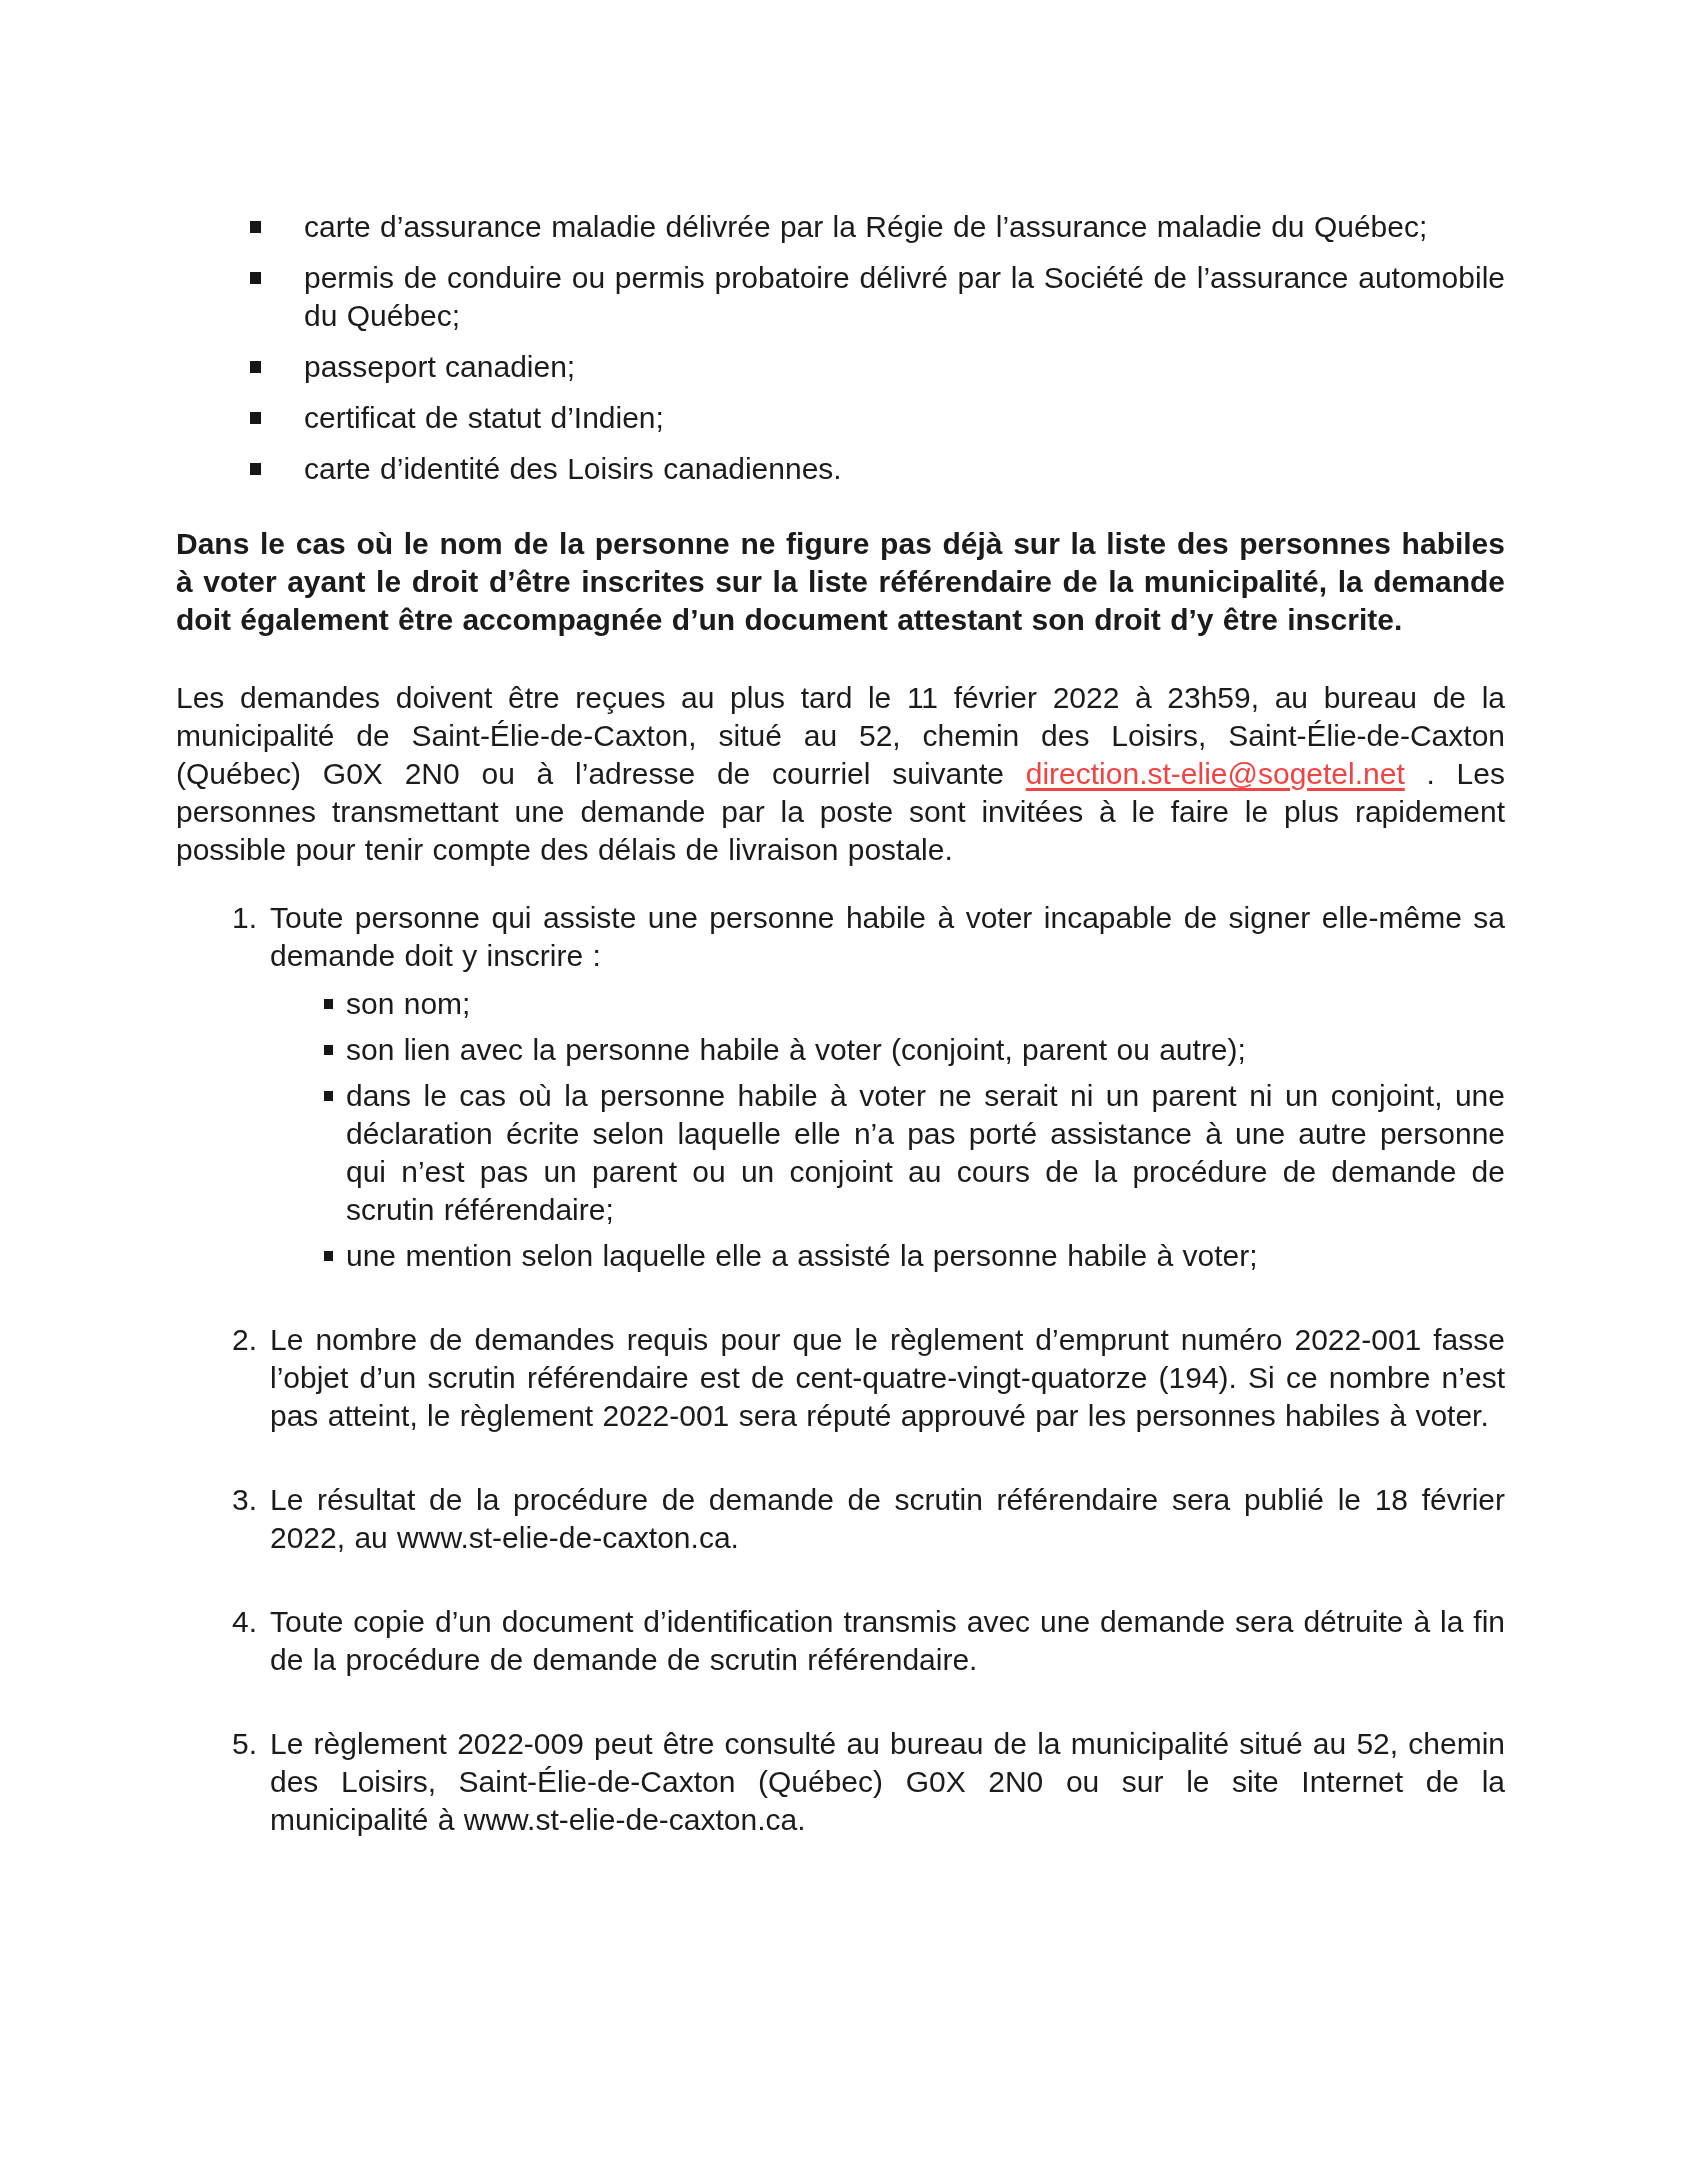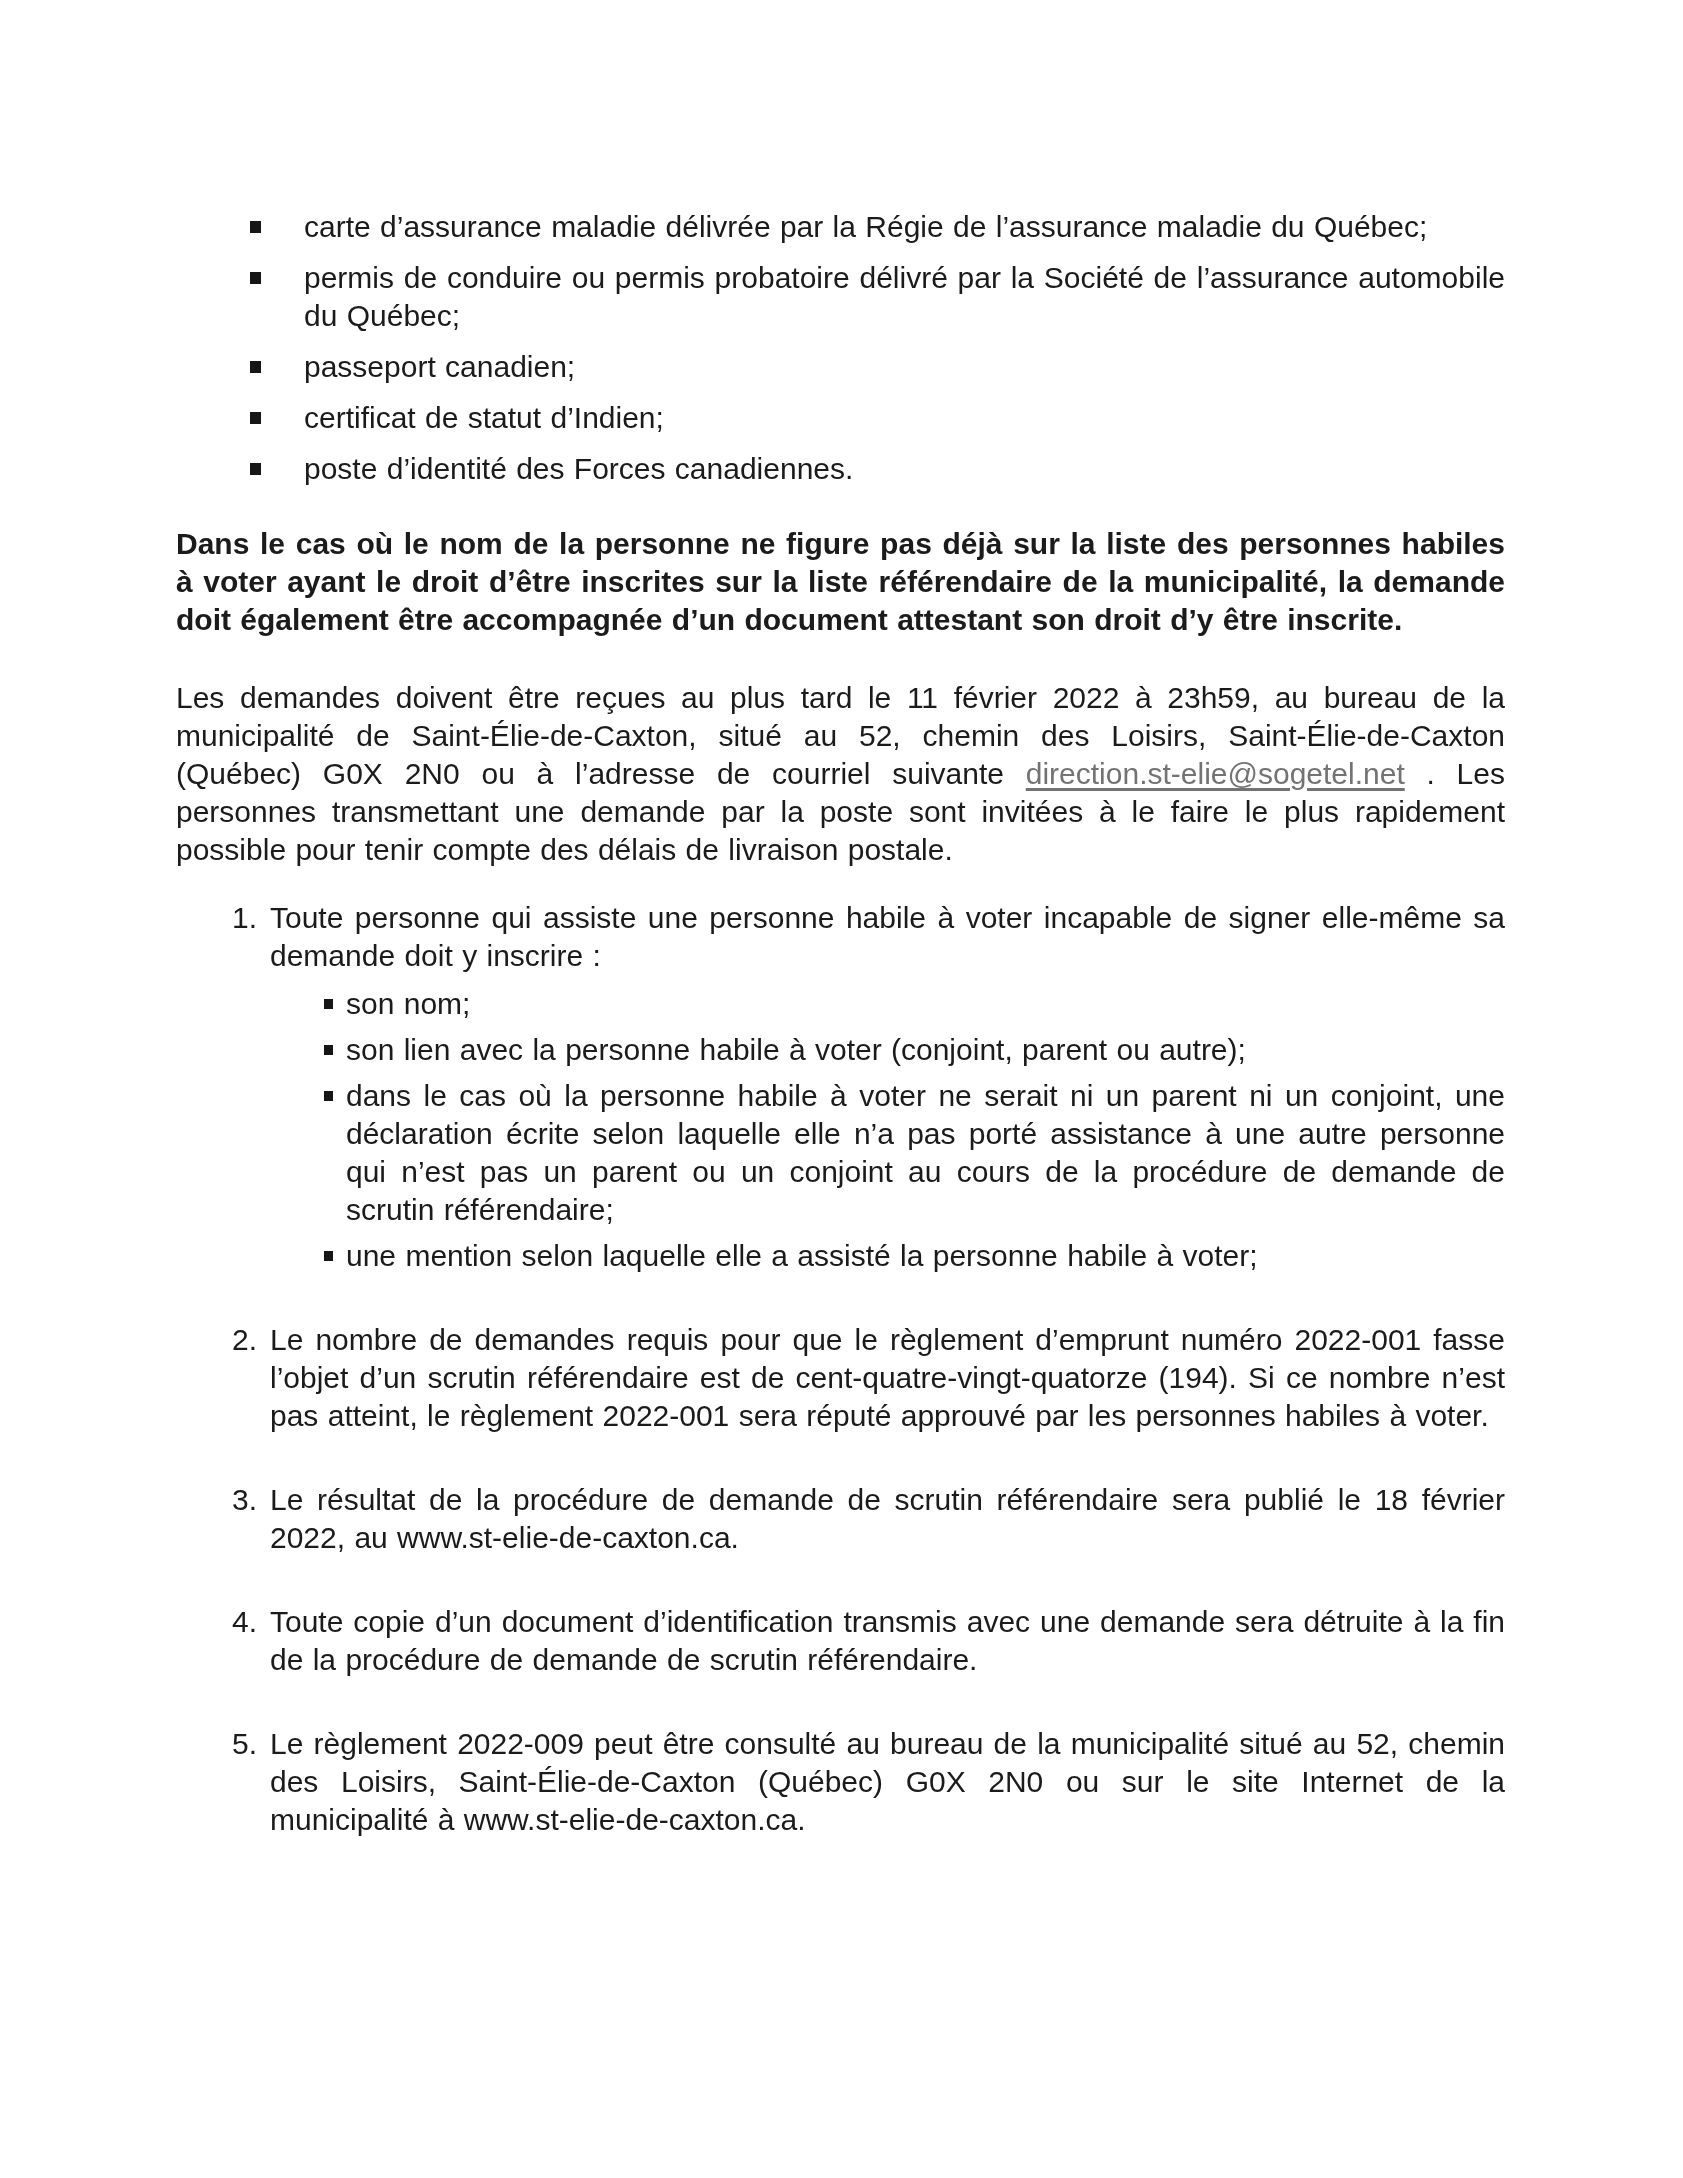--- a/index.html
+++ b/index.html
@@ -44,21 +44,21 @@
     width: 11px;
     height: 12px;
     background: #161616;
   }
 
   
   .para { text-align: justify; }
   .para-1 { margin-top: 37px; font-weight: bold; }
   .para-2 { margin-top: 40px; }
   a.link {
-    color: #737373;
+    color: #ef4444;
     text-underline-offset: 4px;
   }
 
   
   .numlist { margin-top: 30px; }
   .numlist > li {
     position: relative;
     padding-left: 94px;
     text-align: justify;
   }
@@ -104,21 +104,21 @@
       <li>
         <span class="sq"></span>
         <span>passeport canadien;</span>
       </li>
       <li>
         <span class="sq"></span>
         <span>certificat de statut d’Indien;</span>
       </li>
       <li>
         <span class="sq"></span>
-        <span>poste d’identité des Forces canadiennes.</span>
+        <span>carte d’identité des Loisirs canadiennes.</span>
       </li>
     </ul>
 
     <p class="para para-1">Dans le cas où le nom de la personne ne figure pas déjà sur la liste des personnes habiles à voter ayant le droit d’être inscrites sur la liste référendaire de la municipalité, la demande doit également être accompagnée d’un document attestant son droit d’y être inscrite.</p>
 
     <p class="para para-2">
       <span>Les demandes doivent être reçues au plus tard le 11 février 2022 à 23h59, au bureau de la municipalité de Saint-Élie-de-Caxton, situé au 52, chemin des Loisirs, Saint-Élie-de-Caxton (Québec) G0X 2N0 ou à l’adresse de courriel suivante</span>
       <a class="link" href="#">direction.st-elie@sogetel.net</a>
       <span>. Les personnes transmettant une demande par la poste sont invitées à le faire le plus rapidement possible pour tenir compte des délais de livraison postale.</span>
     </p>

